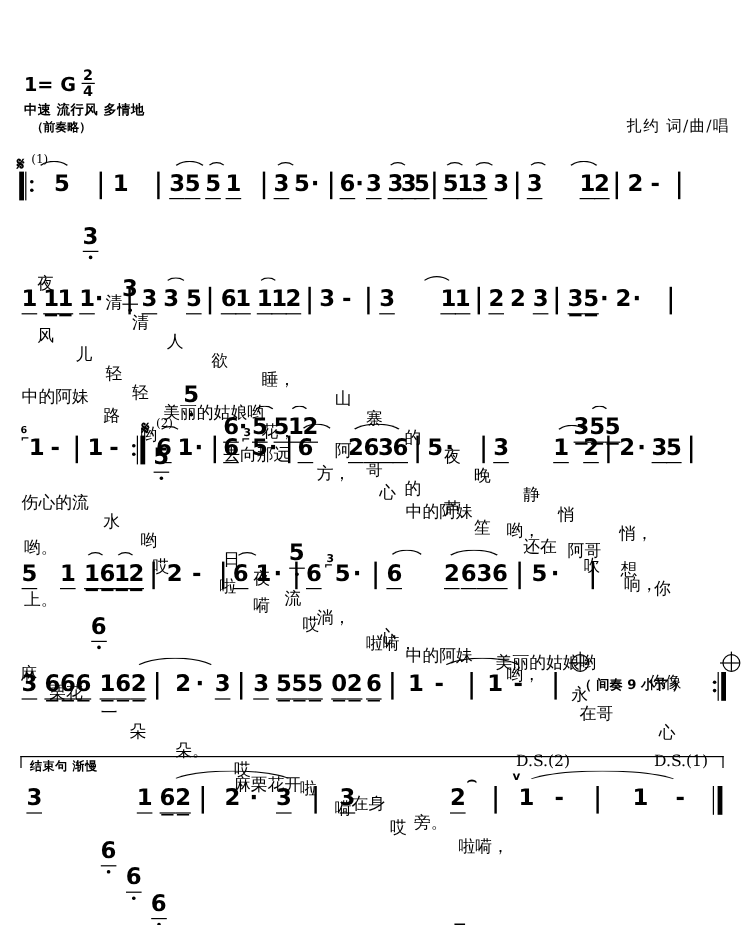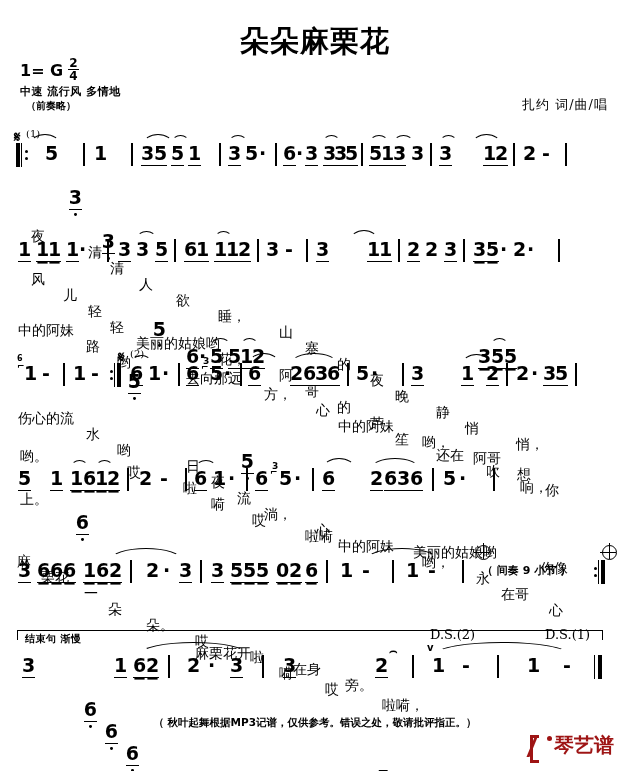--- a/index.html
+++ b/index.html
@@ -163,21 +163,20 @@
   .logo .txt{
     font-size:20px;font-weight:bold;color:#9e1414;letter-spacing:0px;
     font-family:"DejaVu Sans","Liberation Sans",sans-serif;
   }
 </style>
 </head>
 <body>
 
 <div class="sheet">
 
-  <div class="title">朵朵麻栗花</div>
 
   <div class="keysig">
     <span>1= G</span>
     <span class="frac">
       <span class="num">2</span>
       <span class="den">4</span>
     </span>
   </div>
   <div class="tempo">中速 流行风 多情地</div>
   <div class="prelude">（前奏略）</div>
@@ -353,21 +352,21 @@
       <span class="abs" style="left:86px;">水</span>
       <span class="abs" style="left:117px;">哟</span>
       <span class="abs" style="left:186px;">日</span>
       <span class="abs" style="left:211px;">夜</span>
       <span class="abs" style="left:237px;">流</span>
       <span class="abs" style="left:264px;">淌，</span>
       <span class="abs" style="left:316px;">心</span>
       <span class="abs" style="left:338px;">中的阿妹</span>
       <span class="abs" style="left:422px;">哟，</span>
       <span class="abs" style="left:476px;">永</span>
-      <span class="abs" style="left:501px;text-align:center;">在哥</span>
+      <span class="abs" style="left:483px;text-align:center;">在哥</span>
       <span class="abs" style="left:549px;">心</span>
     </div>
   </div>
 
   <div class="row" style="top:348px;">
     <span class="segno abs" style="left:118px;top:0px;">𝄋</span>
     <span class="segno-num abs" style="left:130px;top:0px;">(2)</span>
 
     <div class="notes" style="top:14px;">
       <span class="abs" style="left:17px;top:-8px;font-size:8px;">6</span>
@@ -574,24 +573,15 @@
       <span class="barline abs" style="left:497px;top:1px;"></span>
       <span class="abs" style="left:527px;top:0px;">1</span>
       <span class="abs" style="left:563px;top:0px;">-</span>
       <span class="finalbar abs" style="left:594px;top:1px;">
         <span class="t1"></span><span class="t2"></span>
       </span>
     </div>
 
   </div>
 
-  <div class="footnote">（ 秋叶起舞根据MP3记谱，仅供参考。错误之处，敬请批评指正。）</div>
-
-  <div class="logo">
-    <span class="mark">
-      <span class="lb"></span>
-        <span class="slash"></span>
-        <span class="note"></span>
-    </span>
-    <span class="txt">琴艺谱</span>
-  </div>
+
 
 </div>
 
 </body></html>

